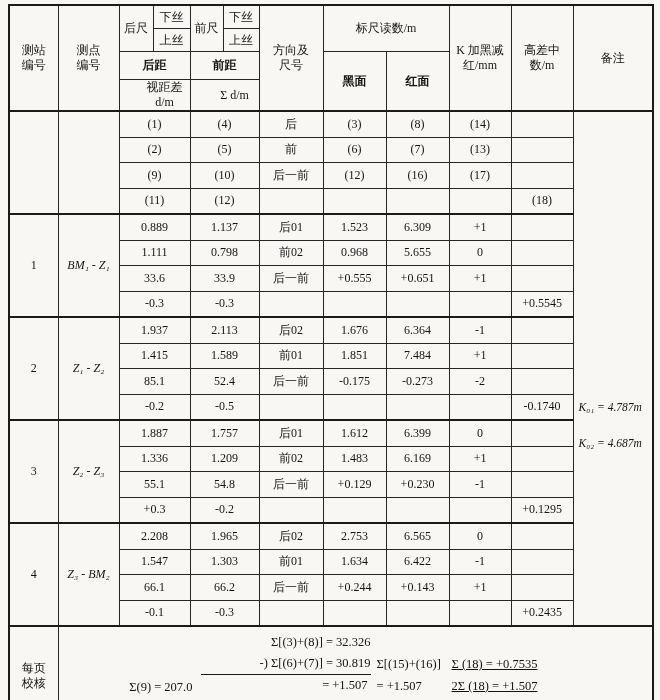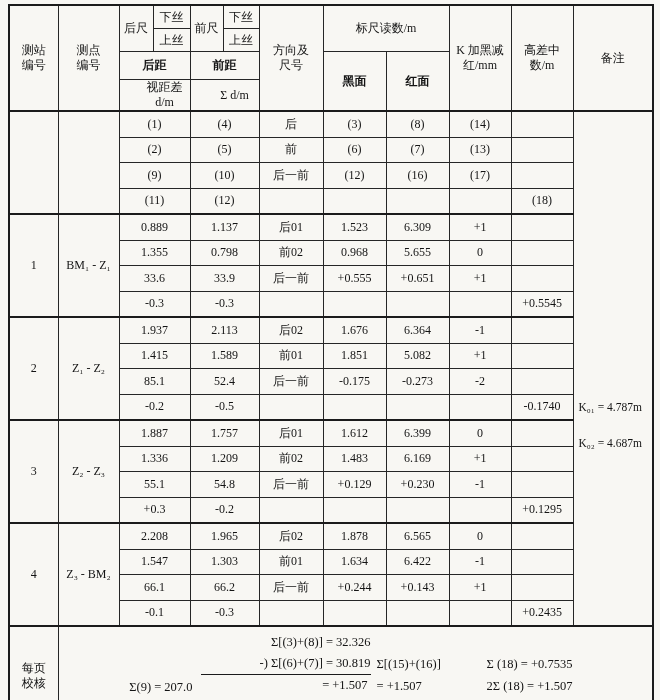--- a/index.html
+++ b/index.html
@@ -22,32 +22,32 @@
     font-size:12px;line-height:1.25;
     padding:0;overflow:hidden;
     color:#141414;
   }
   tr.hr1 td,tr.hr2 td{height:22px;}
   tr.hr3 td{height:27px;font-weight:bold;}
   tr.hr4 td{height:24px;padding-left:20px;}
   tr.br td{height:24.5px;}
   tr.fr td{height:98px;}
   .ml{white-space:pre-line;}
-  .it{}
+  .it{font-style:italic;}
   .tt{border-top:2px solid #1b1b1b !important;}
   td.remarks-cell{vertical-align:top;}
   .remark-box{padding:112px 15px 0 5px;text-align:left;}
   .remark-box div{line-height:36px;font-size:11.5px;white-space:nowrap;}
   td.footer-cell{vertical-align:top;padding:0;}
   .pc{position:relative;width:100%;height:98px;font-size:12.5px;}
   .pc .col{position:absolute;line-height:21px;white-space:nowrap;}
   .pc .colA{left:6px;top:5px;width:128px;text-align:right;margin-top:45px;}
   .pc .colB{left:142px;top:5px;width:170px;text-align:right;}
   .pc .colC{left:318px;top:26px;width:96px;text-align:left;line-height:22px;}
-  .pc .colD{left:428px;top:26px;width:165px;text-align:left;line-height:22px;}
+  .pc .colD{left:393px;top:26px;width:165px;text-align:left;line-height:22px;text-decoration:underline;}
   .ul{border-bottom:1.5px solid #1b1b1b;text-align:right;}
   .pc .total{position:absolute;left:16px;top:76px;white-space:nowrap;}
   .pc .pad{padding-right:3px;text-align:right;}
   .lbl{font-size:12px;}
 </style>
 </head>
 <body>
 
 <div class="page">
 <table class="lv">
@@ -150,21 +150,21 @@
   <td rowspan="4" class="tt it">BM₁ - Z₁</td>
   <td colspan="2" class="tt">0.889</td>
   <td colspan="2" class="tt">1.137</td>
   <td class="tt">后01</td>
   <td class="tt">1.523</td>
   <td class="tt">6.309</td>
   <td class="tt">+1</td>
   <td class="tt"></td>
 </tr>
 <tr class="br">
-  <td colspan="2">1.355</td>
+  <td colspan="2">1.111</td>
   <td colspan="2">0.798</td>
   <td>前02</td>
   <td>0.968</td>
   <td>5.655</td>
   <td>0</td>
   <td></td>
 </tr>
 <tr class="br">
   <td colspan="2">33.6</td>
   <td colspan="2">33.9</td>
@@ -193,21 +193,21 @@
   <td class="tt">1.676</td>
   <td class="tt">6.364</td>
   <td class="tt">-1</td>
   <td class="tt"></td>
 </tr>
 <tr class="br">
   <td colspan="2">1.415</td>
   <td colspan="2">1.589</td>
   <td>前01</td>
   <td>1.851</td>
-  <td>5.082</td>
+  <td>7.484</td>
   <td>+1</td>
   <td></td>
 </tr>
 <tr class="br">
   <td colspan="2">85.1</td>
   <td colspan="2">52.4</td>
   <td>后一前</td>
   <td>-0.175</td>
   <td>-0.273</td>
   <td>-2</td>
@@ -261,21 +261,21 @@
   <td></td>
   <td>+0.1295</td>
 </tr>
 
 <tr class="br">
   <td rowspan="4" class="tt">4</td>
   <td rowspan="4" class="tt it">Z₃ - BM₂</td>
   <td colspan="2" class="tt">2.208</td>
   <td colspan="2" class="tt">1.965</td>
   <td class="tt">后02</td>
-  <td class="tt">1.878</td>
+  <td class="tt">2.753</td>
   <td class="tt">6.565</td>
   <td class="tt">0</td>
   <td class="tt"></td>
 </tr>
 <tr class="br">
   <td colspan="2">1.547</td>
   <td colspan="2">1.303</td>
   <td>前01</td>
   <td>1.634</td>
   <td>6.422</td>

